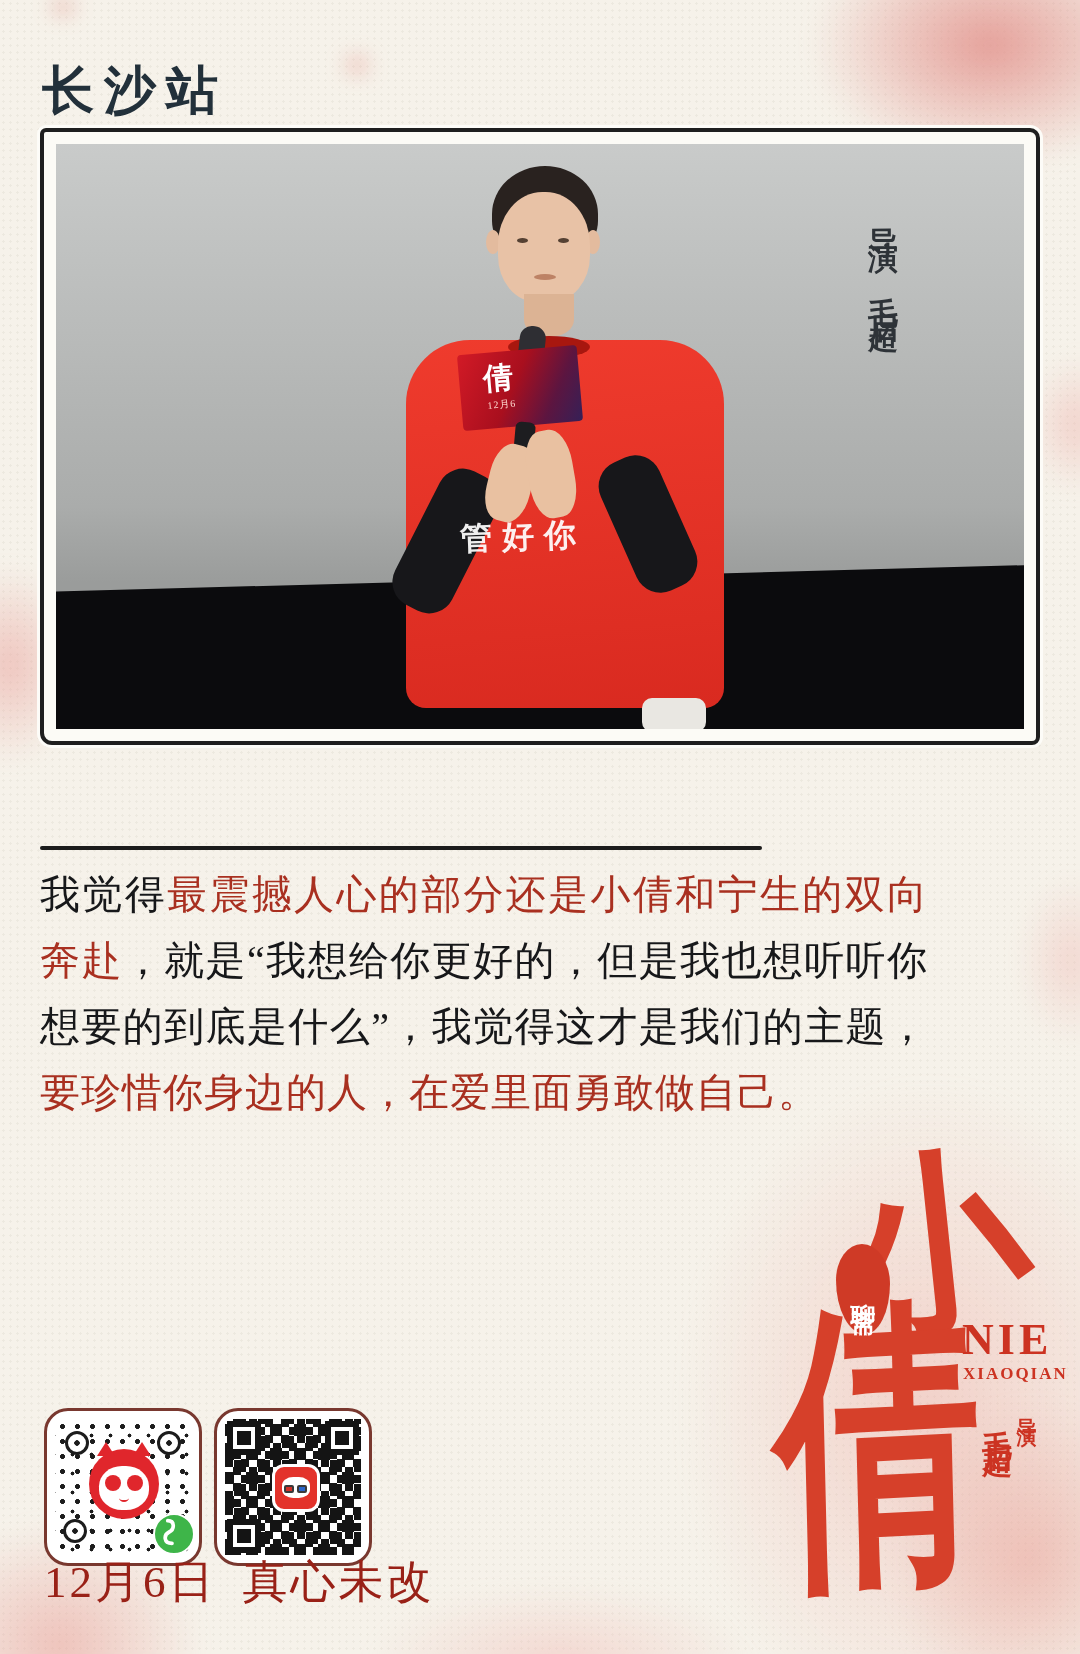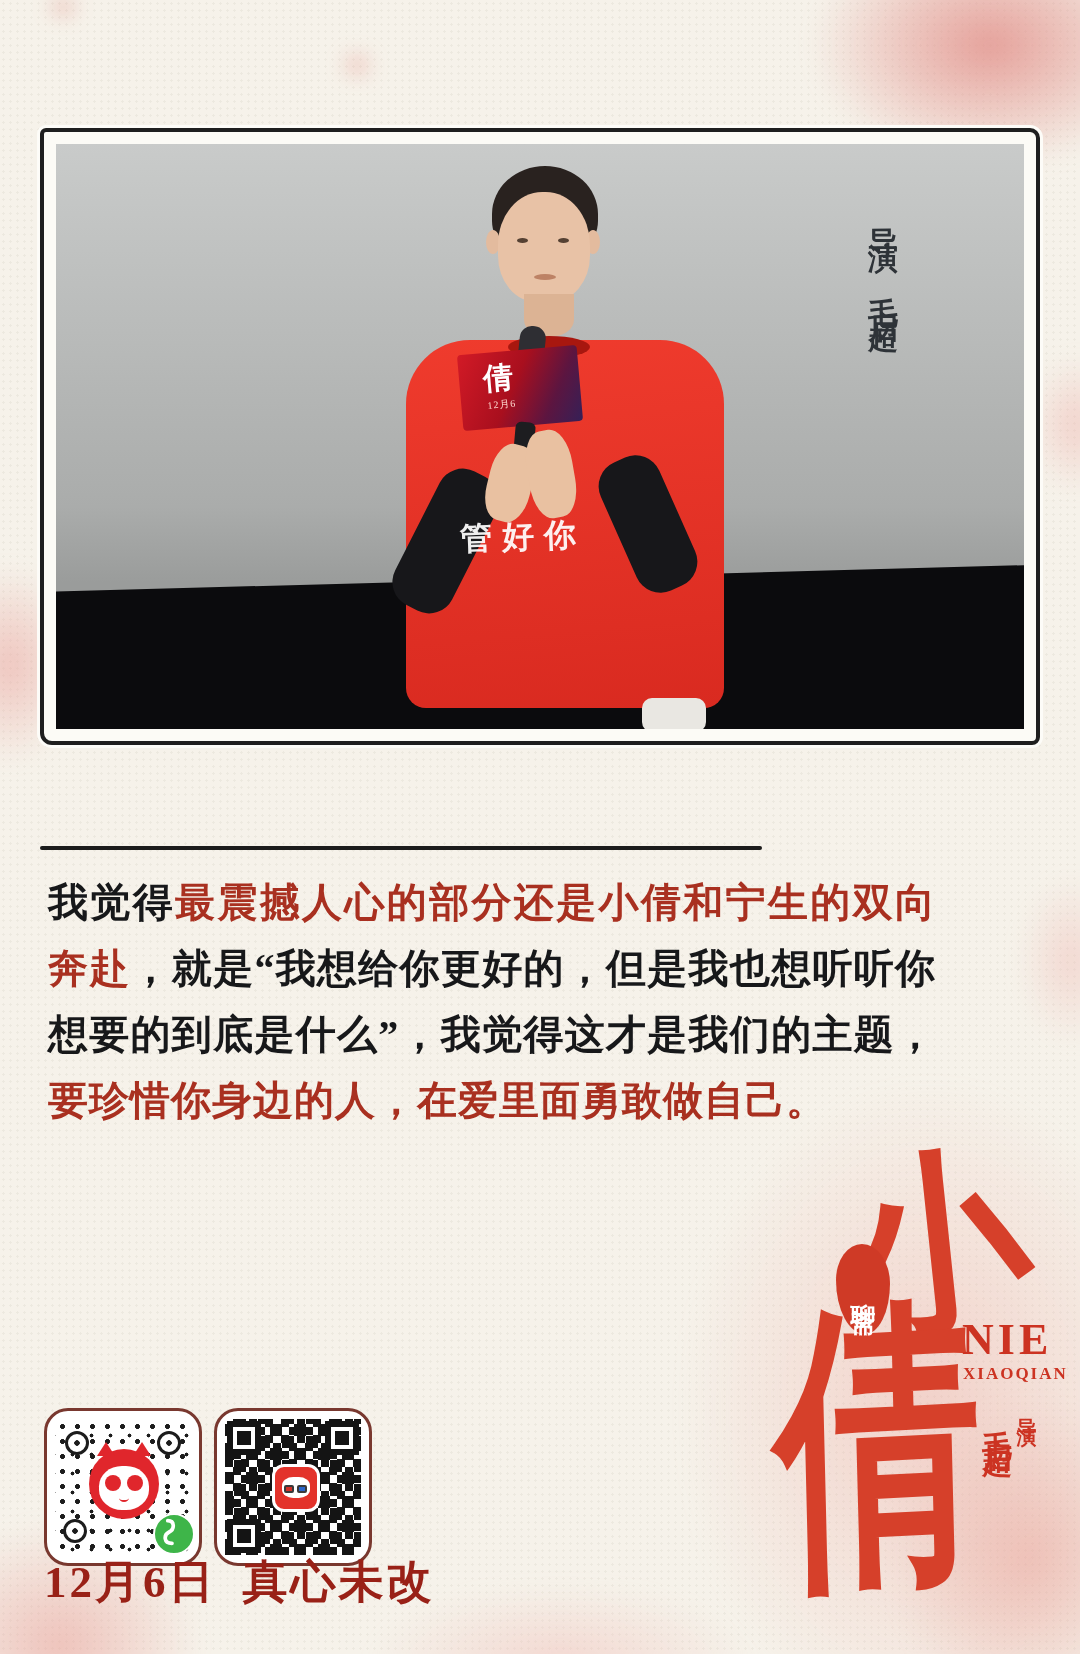--- a/index.html
+++ b/index.html
@@ -62,21 +62,21 @@
   .flag-sub{position:absolute;left:26px;top:46px;color:#ffd9d0;font-size:10px;letter-spacing:1px;}
   .shirt-text{left:404px;top:370px;width:200px;color:#fff;font-size:32px;letter-spacing:10px;
     font-weight:700;transform:rotate(-2deg);opacity:.93;font-family:"Liberation Sans","DejaVu Sans",sans-serif;}
   .pants{left:586px;top:554px;width:64px;height:34px;background:#e9e7e2;border-radius:10px;}
   .v-text{writing-mode:vertical-rl;text-orientation:upright;}
   .photo-credit{left:806px;top:60px;font-size:30px;color:#2e3338;letter-spacing:13px;font-weight:600;}
 
   
   .headline{left:40px;top:756px;font-size:62px;font-weight:700;color:#9b2820;letter-spacing:6px;}
   .rule{left:40px;top:846px;width:722px;height:4px;background:#1c1c1c;border-radius:2px;}
-  .quote{left:40px;top:862px;width:888px;margin:8px;font-size:40px;line-height:66px;font-weight:700;
+  .quote{left:40px;top:862px;width:888px;margin:0;font-size:40px;line-height:66px;font-weight:400;
     text-align:justify;letter-spacing:1px;word-break:break-all;}
   .seg-dark{color:#17181a;} .seg-red{color:#a93020;}
 
   
   .qr-box{position:absolute;width:158px;height:158px;background:#fff;border:3px solid #79382f;border-radius:24px;box-sizing:border-box;}
   .qr-left{left:44px;top:1408px;} .qr-right{left:214px;top:1408px;}
   .sun-qr{position:absolute;inset:8px;border-radius:14px;
     background:radial-gradient(#1c1c1c 2.2px,transparent 2.8px) 0 0/15px 15px,
                radial-gradient(#1c1c1c 1.7px,transparent 2.2px) 8px 7px/19px 19px;}
   .ring{position:absolute;width:18px;height:18px;border:3px solid #1c1c1c;border-radius:50%;background:#fff
@@ -93,21 +93,21 @@
   .qr-pattern{position:absolute;inset:8px;
     background:repeating-conic-gradient(#141414 0% 25%,transparent 0% 50%) 0 0/16px 16px,
                repeating-conic-gradient(#141414 0% 25%,transparent 0% 50%) 9px 5px/24px 24px;}
   .finder{position:absolute;width:34px;height:34px;border:6px solid #141414;background:#fff;box-sizing:border-box;}
   .finder-dot{margin:4px;width:14px;height:14px;background:#141414;}
   .f-tl{left:10px;top:10px;} .f-tr{left:108px;top:10px;} .f-bl{left:10px;top:108px;}
   .tpp{position:absolute;left:55px;top:53px;width:48px;height:48px;background:#e3332b;border-radius:12px;border:3px solid #fff;box-sizing:border-box;}
   .tpp-head{position:absolute;left:7px;top:10px;width:28px;height:21px;background:#fff;border-radius:40%;}
   .lens{position:absolute;top:8px;width:10px;height:8px;border:2px solid #3a3a3a;border-radius:2px;box-sizing:border-box;}
   .lens-l{left:2px;background:#d03028;} .lens-r{left:15px;background:#2b66c8;}
-  .date-line{left:44px;top:1552px;font-size:45px;font-weight:700;color:#992117;letter-spacing:3px;}
+  .date-line{left:44px;top:1552px;font-size:45px;font-weight:400;color:#992117;letter-spacing:3px;}
   .date-line .gap{display:inline-block;width:26px;}
 
   
   .logo-xiao{left:838px;top:1150px;font-size:192px;line-height:1;font-weight:700;color:#d6402a;transform:rotate(-6deg);}
   .logo-qian{left:772px;top:1304px;font-size:250px;line-height:1;font-weight:700;color:#d6402a;
     transform:scale(0.82,1.2) rotate(-2deg);transform-origin:top left;}
   .logo-badge{left:836px;top:1244px;width:54px;height:90px;background:#cf3a26;
     border-radius:48% 52% 46% 54%/40% 44% 56% 60%;display:flex;align-items:center;justify-content:center;
     writing-mode:vertical-rl;text-orientation:upright;color:#fff;font-size:25px;font-weight:700;letter-spacing:5px;}
   .logo-nie{left:962px;top:1314px;font-size:44px;font-weight:700;color:#cc3322;letter-spacing:4px;}
@@ -124,20 +124,21 @@
   <div class="wash wash-title-dot"></div>
   <div class="wash wash-tl-dot"></div>
   <div class="wash wash-left-mid"></div>
   <div class="wash wash-right-mid"></div>
   <div class="wash wash-right-low"></div>
   <div class="wash wash-bl"></div>
   <div class="wash wash-bottom"></div>
   <div class="wash wash-br"></div>
   <div class="wash wash-br2"></div>
 
+  <div class="abs station">长沙站</div>
 
   <div class="abs photo-frame">
     <div class="photo">
       <div class="abs screen"></div>
       <div>
         <div class="abs hair"></div>
         <div class="abs ear ear-l"></div>
         <div class="abs ear ear-r"></div>
         <div class="abs face"></div>
         <div class="abs eye eye-l"></div>

